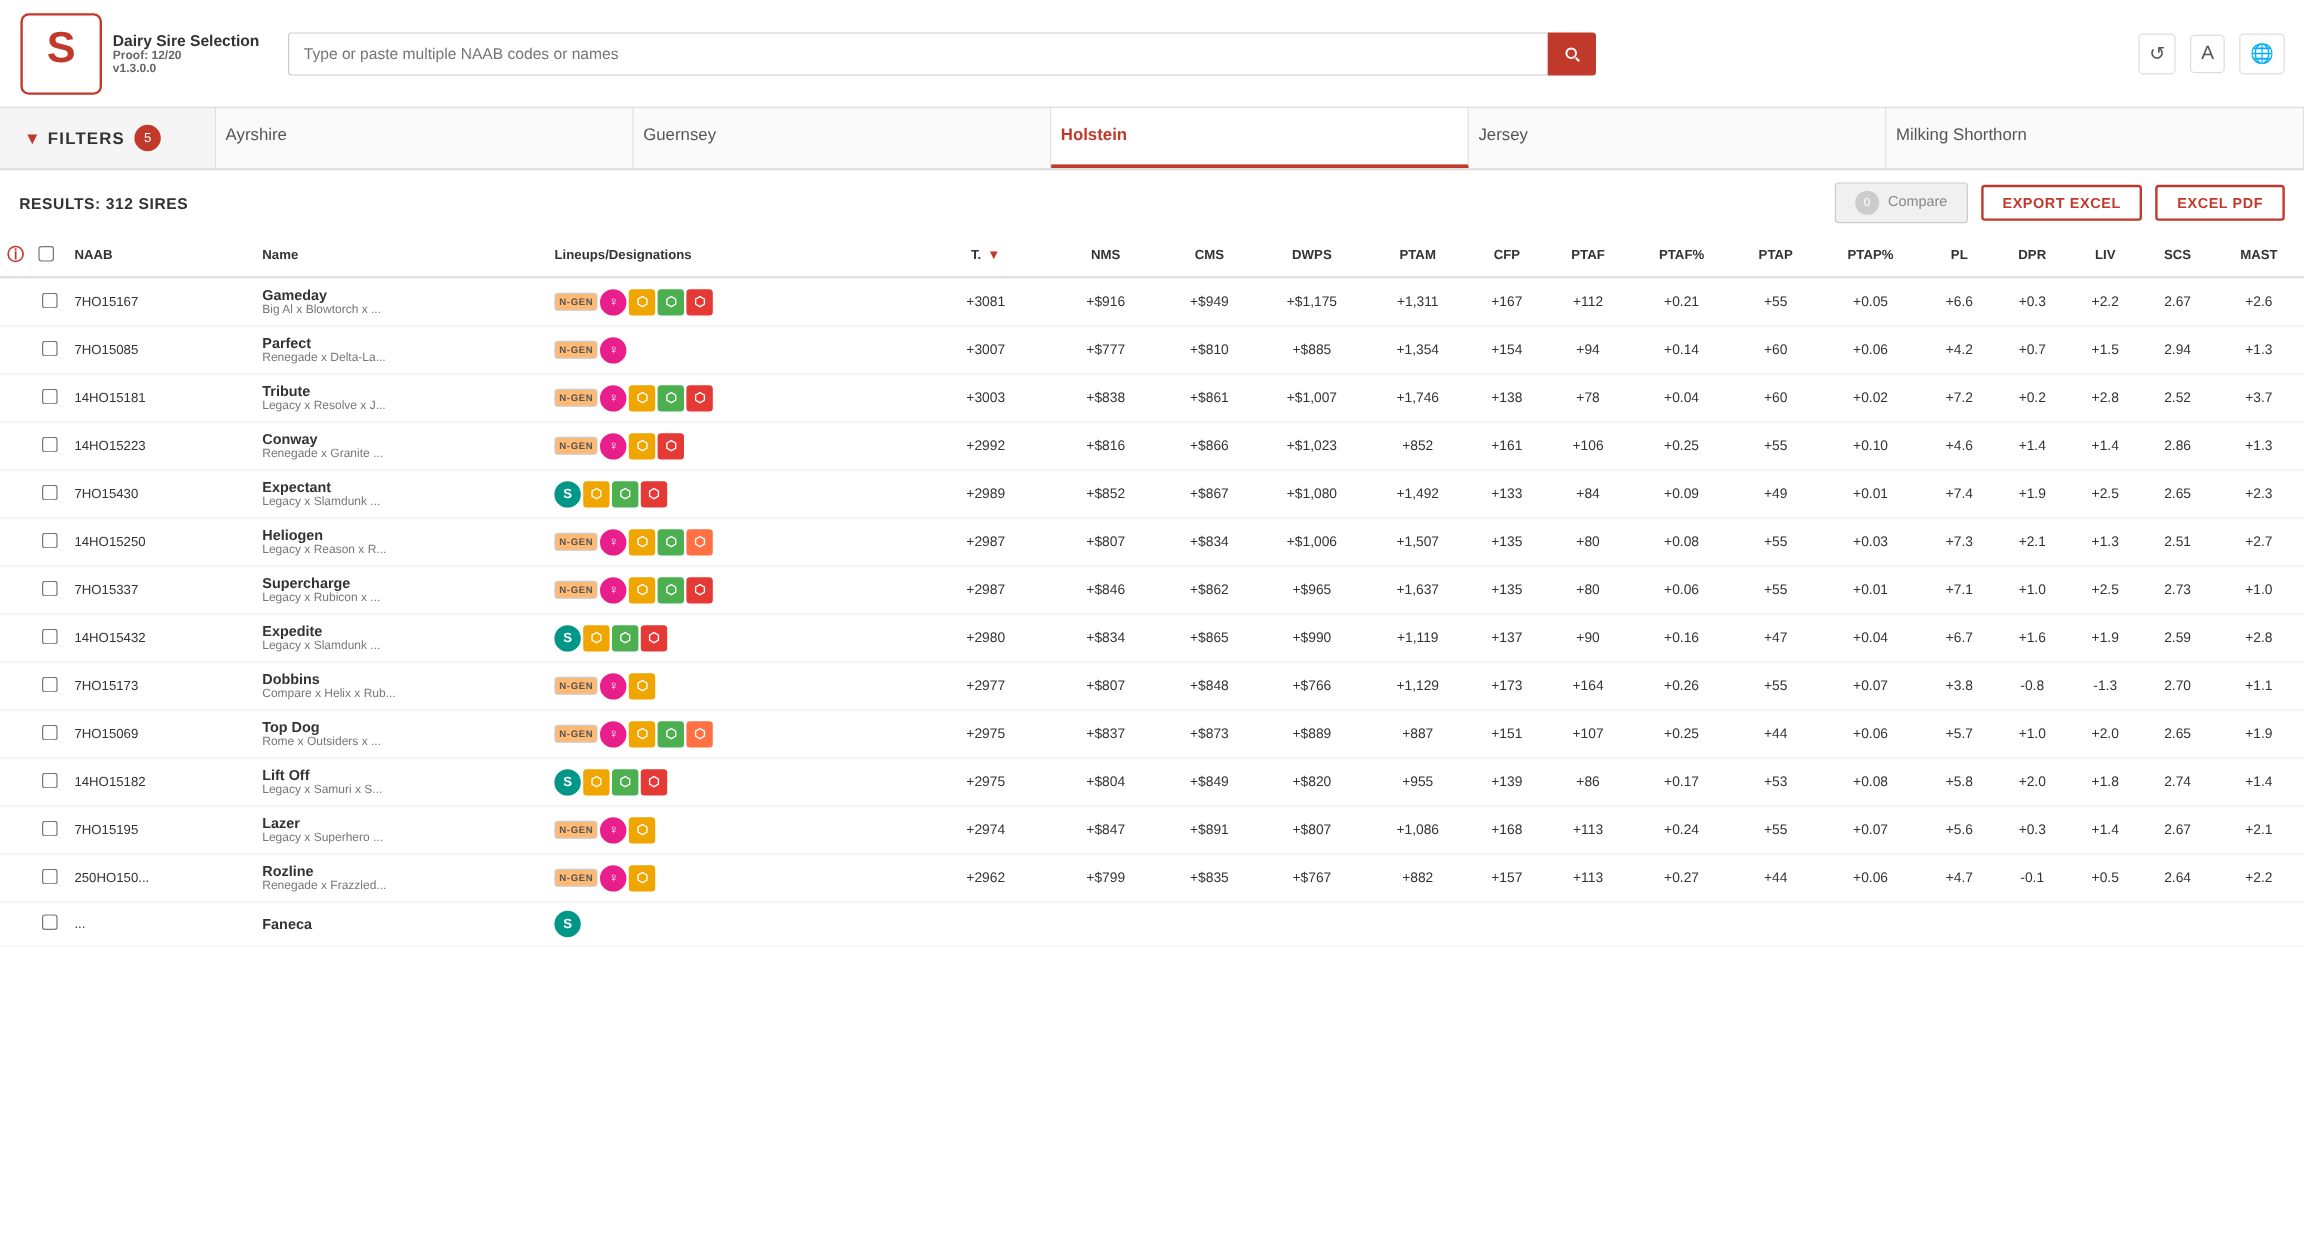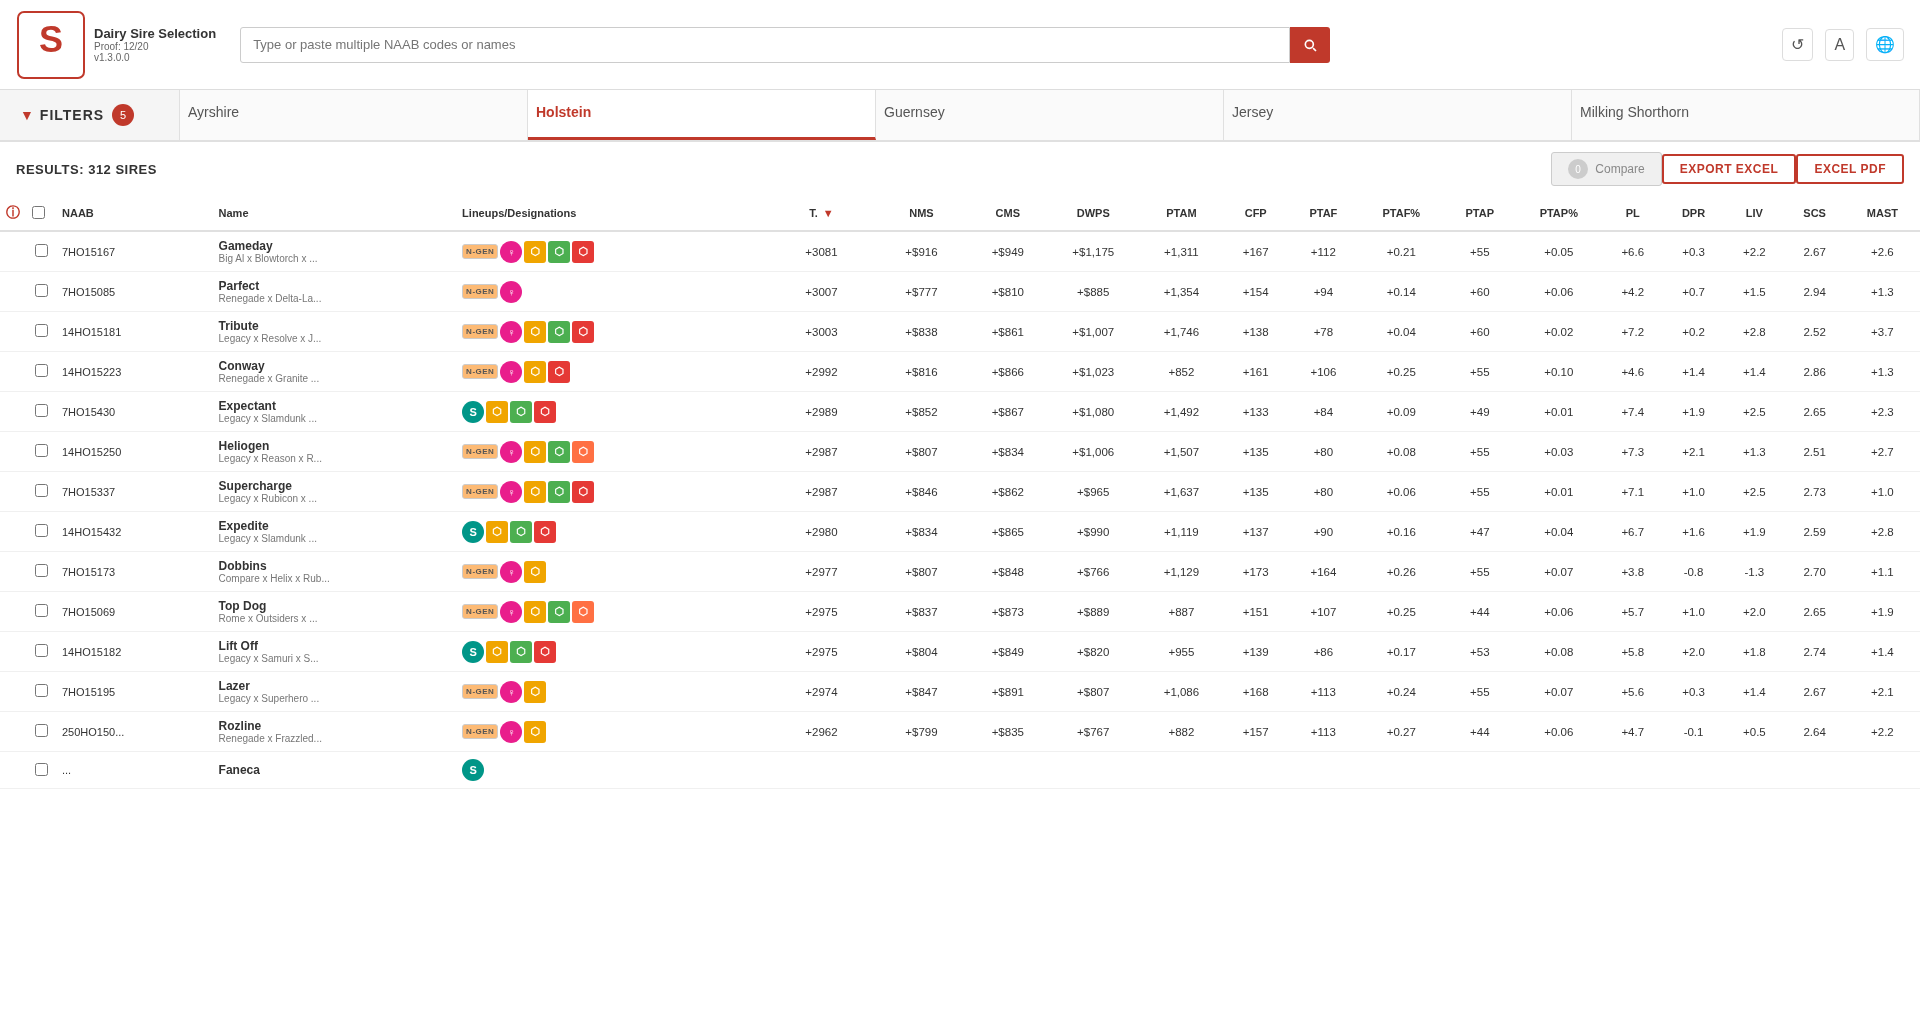--- a/index.html
+++ b/index.html
@@ -4,40 +4,40 @@
   <style>
     * { box-sizing: border-box; margin: 0; padding: 0; }
     body { font-family: Arial, sans-serif; font-size: 12px; background: #fff; color: #333; overflow-x: hidden; }
 
     
     .header { display: flex; align-items: center; padding: 8px 16px; border-bottom: 1px solid #ddd; height: 90px; }
     .logo-area { display: flex; align-items: center; margin-right: 24px; min-width: 200px; }
     .logo-svg { width: 70px; height: 70px; }
     .brand-text { display: flex; flex-direction: column; margin-left: 8px; }
     .brand-title { font-size: 13px; font-weight: bold; color: #333; }
-    .brand-sub { font-size: 10px; color: #666; }
+    .brand-sub { font-size: 10px; color: #666; font-weight: bold; }
     .search-area { flex: 1; display: flex; align-items: center; }
     .search-input { width: 100%; max-width: 1050px; padding: 8px 12px; border: 1px solid #ccc; border-radius: 3px 0 0 3px; font-size: 13px; outline: none; height: 36px; }
     .search-btn { background: #c0392b; border: none; color: white; padding: 8px 12px; cursor: pointer; border-radius: 0 3px 3px 0; height: 36px; display: flex; align-items: center; }
     .header-icons { display: flex; align-items: center; gap: 12px; margin-left: 16px; }
     .header-icon-btn { background: none; border: 1px solid #ddd; border-radius: 4px; padding: 6px 8px; cursor: pointer; color: #555; font-size: 16px; }
 
     
     .breed-tabs { display: flex; border-bottom: 2px solid #e0e0e0; background: #fafafa; }
     .filters-tab { display: flex; align-items: center; padding: 14px 20px; cursor: pointer; min-width: 180px; border-right: 1px solid #e0e0e0; background: #f5f5f5; }
     .filters-icon { color: #c0392b; margin-right: 6px; font-size: 14px; }
     .filters-label { font-weight: bold; font-size: 14px; letter-spacing: 1px; }
     .filters-badge { background: #c0392b; color: white; border-radius: 50%; width: 22px; height: 22px; display: flex; align-items: center; justify-content: center; font-size: 11px; margin-left: 8px; }
     .breed-tab { flex: 1; padding: 14px 8px; cursor: pointer; font-size: 14px; color: #555; border-right: 1px solid #e0e0e0; transition: color 0.2s; }
     .breed-tab.active { color: #c0392b; border-bottom: 3px solid #c0392b; font-weight: 600; background: white; }
 
     
     .results-bar { display: flex; align-items: center; justify-content: space-between; padding: 10px 16px; }
     .results-text { font-size: 13px; font-weight: bold; letter-spacing: 0.5px; }
-    .export-buttons { display: flex; align-items: center; gap: 0; }
+    .export-buttons { display: flex; align-items: center; gap: 11px; }
     .compare-btn { background: #f0f0f0; border: 1px solid #ccc; border-radius: 3px; padding: 6px 16px; cursor: pointer; color: #888; font-size: 12px; }
     .export-btn { background: white; border: 2px solid #c0392b; border-radius: 3px; padding: 6px 16px; cursor: pointer; color: #c0392b; font-size: 12px; font-weight: bold; letter-spacing: 0.5px; }
     .compare-circle { background: #ccc; border-radius: 50%; width: 20px; height: 20px; display: inline-flex; align-items: center; justify-content: center; color: white; font-size: 10px; margin-right: 4px; }
 
     
     .table-container { overflow-x: auto; }
     table { width: 100%; border-collapse: collapse; font-size: 11.5px; }
     thead th { background: white; border-bottom: 2px solid #e0e0e0; padding: 8px 6px; text-align: center; font-weight: bold; font-size: 11px; color: #333; white-space: nowrap; position: sticky; top: 0; }
     thead th.left-align { text-align: left; }
     thead th.sort-active { color: #333; }
@@ -99,22 +99,22 @@
   </div>
 </div>
 
 <div class="breed-tabs">
   <div class="filters-tab">
     <span class="filters-icon">▼</span>
     <span class="filters-label">FILTERS</span>
     <span class="filters-badge">5</span>
   </div>
   <div class="breed-tab">Ayrshire</div>
+  <div class="breed-tab">Guernsey</div>
   <div class="breed-tab active">Holstein</div>
-  <div class="breed-tab">Guernsey</div>
   <div class="breed-tab">Jersey</div>
   <div class="breed-tab">Milking Shorthorn</div>
 </div>
 
 <div class="results-bar">
   <span class="results-text">RESULTS: 312 SIRES</span>
   <div class="export-buttons">
     <button class="compare-btn">
       <span class="compare-circle">0</span>
       <span>Compare</span>

